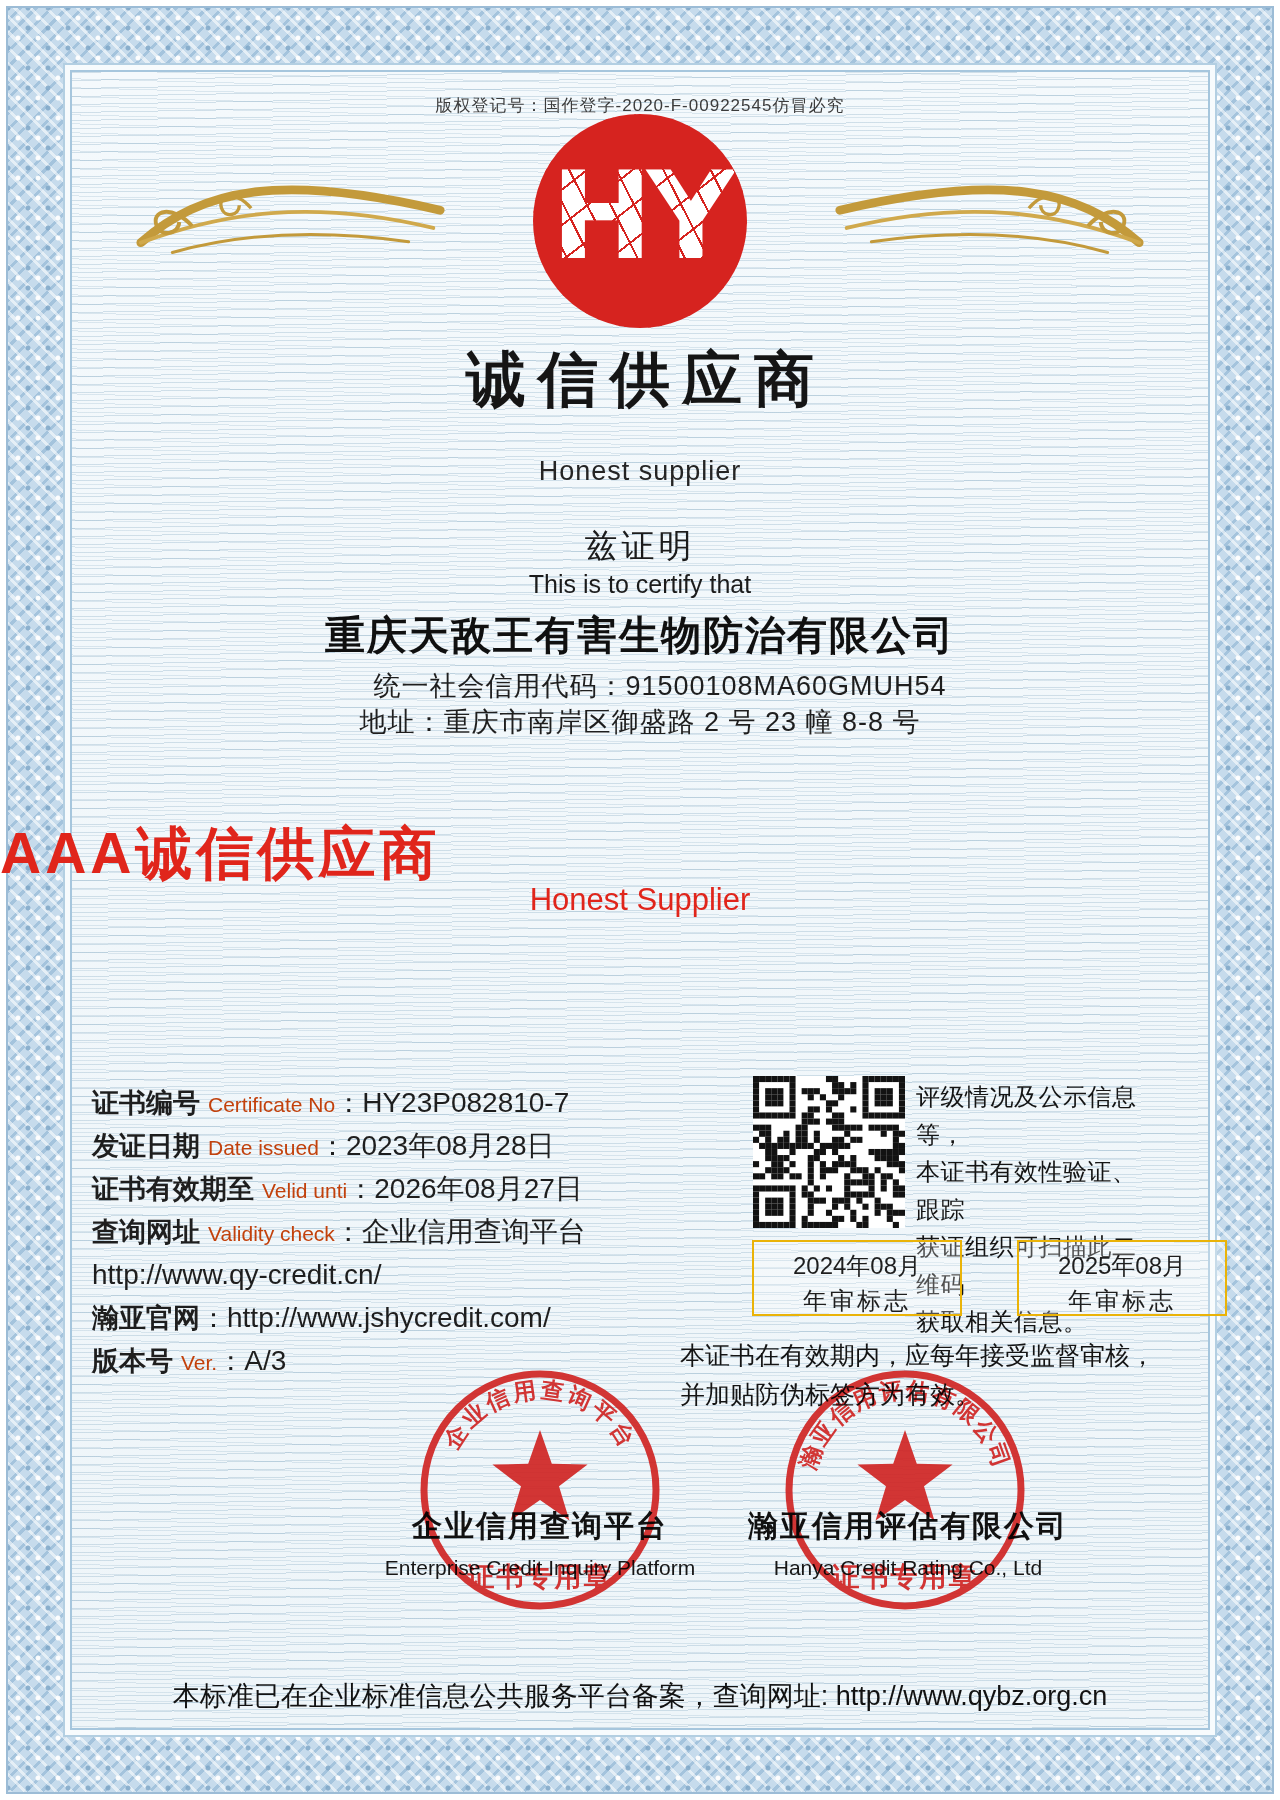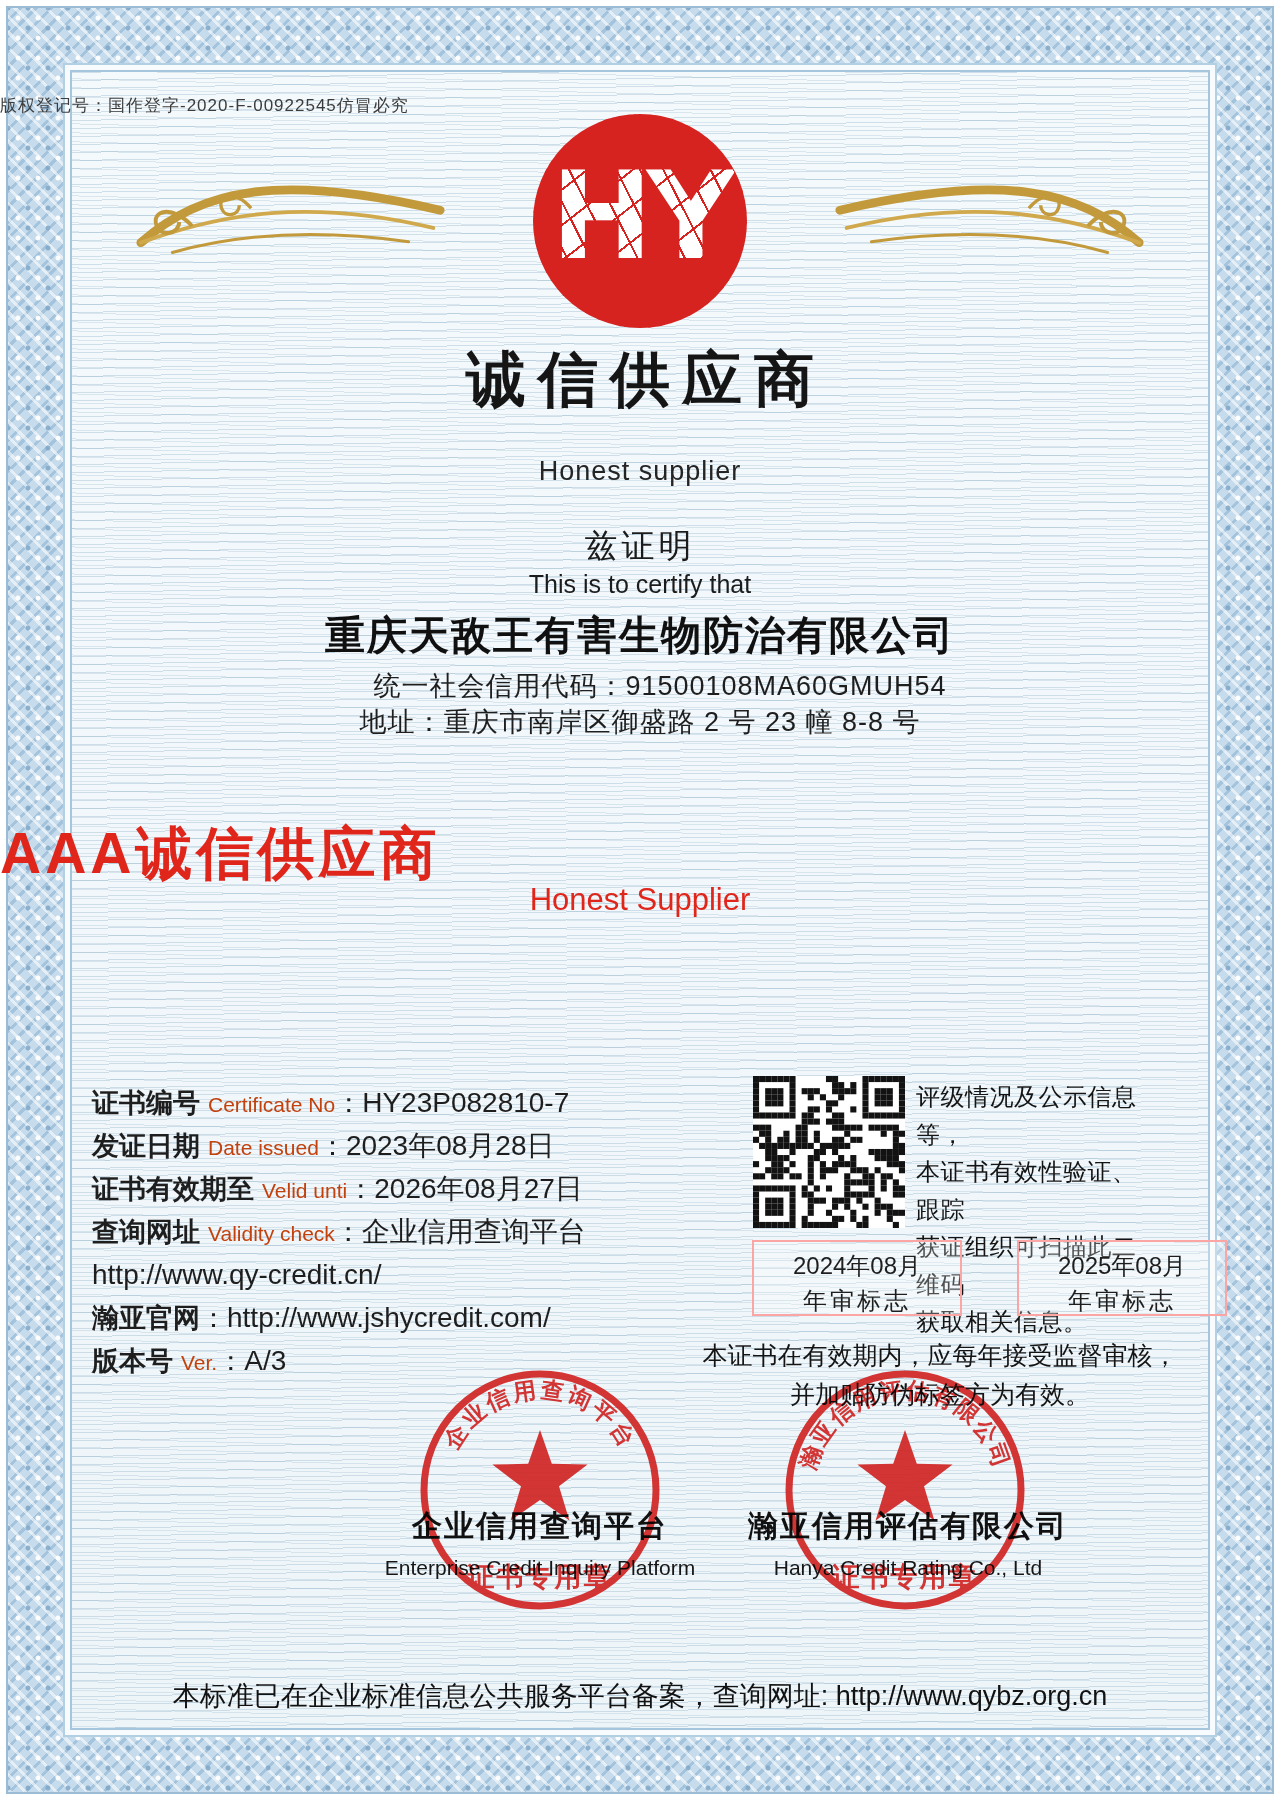--- a/index.html
+++ b/index.html
@@ -25,21 +25,21 @@
     position:absolute;inset:70px;z-index:1;
     background:
       repeating-linear-gradient(179deg, rgba(122,162,188,0.30) 0 1px, transparent 1px 8px),
       repeating-linear-gradient(181.5deg, rgba(122,162,188,0.22) 0 1px, transparent 1px 9px),
       linear-gradient(180deg,#f4f9fc,#eef5f9);
     border:2px solid #a6c6dd;
     box-shadow:0 0 0 5px #f7fbfd, 0 0 0 7px #b3cfe2;
   }
   .content{position:absolute;inset:0;z-index:2;}
 
-  .copyright{position:absolute;top:94px;left:0;width:100%;text-align:left;font-size:17px;color:#3c3c3c;letter-spacing:1px;}
+  .copyright{position:absolute;top:94px;left:0;width:100%;text-align:center;font-size:17px;color:#3c3c3c;letter-spacing:1px;}
 
   .logo{position:absolute;top:114px;left:50%;transform:translateX(-50%);width:214px;height:214px;border-radius:50%;
     background:#d6231f;display:flex;align-items:center;justify-content:center;overflow:hidden;}
   .logo .hy{font-size:122px;font-weight:800;color:#ffffff;letter-spacing:-6px;line-height:1;padding-bottom:10px;
     font-family:"DejaVu Sans","Liberation Sans",sans-serif;}
   .logo .cracks{position:absolute;inset:0;border-radius:50%;
     background:
       repeating-linear-gradient(63deg, transparent 0 19px, #d6231f 19px 21px),
       repeating-linear-gradient(-38deg, transparent 0 26px, #d6231f 26px 28px);}
 
@@ -61,26 +61,26 @@
   .info{position:absolute;left:92px;top:1086px;width:600px;}
   .info .row{line-height:33px;margin-bottom:6px;white-space:nowrap;}
   .info .cn{font-size:27px;font-weight:bold;}
   .info .en{font-size:21px;margin-left:8px;color:#c2410c;}
   .info .sep{font-size:27px;}
   .info .val{font-size:28px;}
 
   .qr{position:absolute;left:753px;top:1076px;width:152px;height:152px;background:#ffffff;}
   .qr-note{position:absolute;left:916px;top:1078px;width:238px;font-size:24px;line-height:37.5px;letter-spacing:0.5px;color:#141414;}
 
-  .mark{position:absolute;top:1240px;width:206px;height:72px;border:2px solid #fca5a5;text-align:center;background:rgba(255,255,255,0.25);}
+  .mark{position:absolute;top:1240px;width:206px;height:72px;border:2px solid #eab308;text-align:center;background:rgba(255,255,255,0.25);}
   .mark.m1{left:752px;} .mark.m2{left:1017px;}
   .mark .l1{font-size:24px;margin-top:8px;}
   .mark .l2{font-size:24px;margin-top:3px;letter-spacing:3px;}
 
-  .validity{position:absolute;left:680px;top:1336px;width:520px;text-align:center;font-size:25px;line-height:39px;color:#141414;}
+  .validity{position:absolute;left:680px;top:1336px;width:520px;font-size:25px;line-height:39px;color:#141414;}
 
   .org{position:absolute;top:1506px;width:360px;text-align:center;}
   .org.oleft{left:360px;} .org.oright{left:728px;}
   .org .ocn{font-size:30px;font-weight:700;letter-spacing:2px;color:#111111;}
   .org .oen{font-size:21px;margin-top:9px;color:#161616;}
 
   .stamp{position:absolute;top:1360px;mix-blend-mode:multiply;opacity:0.92;}
   .stamp.sleft{left:410px;} .stamp.sright{left:775px;}
 
   .footer{position:absolute;top:1678px;width:100%;text-align:center;font-size:27px;color:#121212;}

